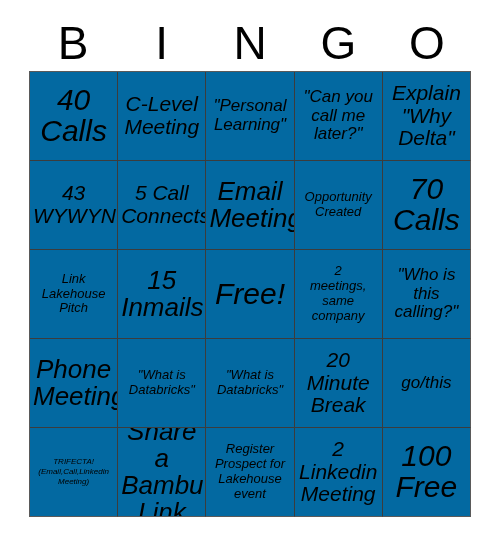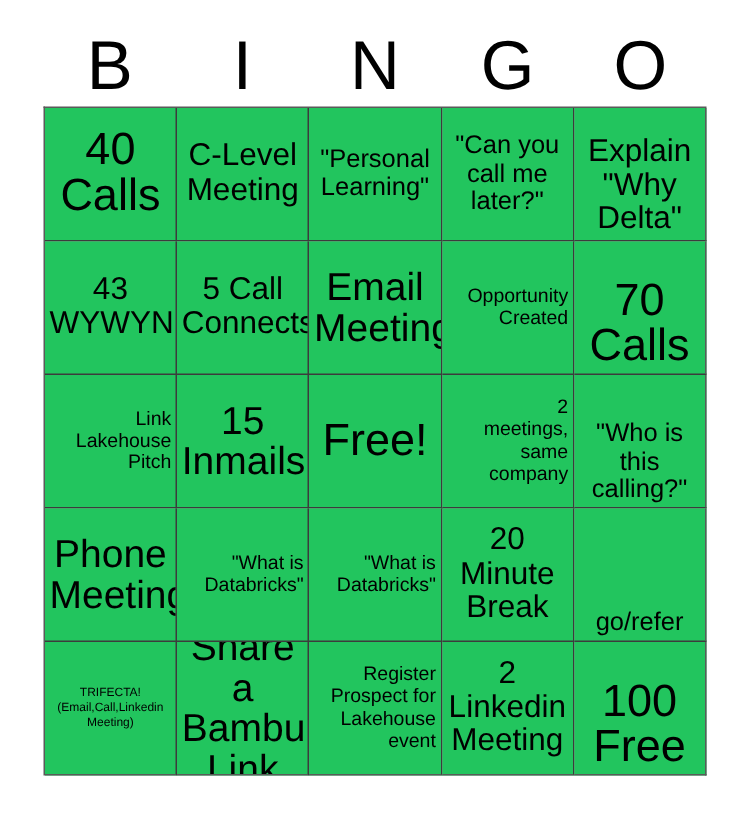--- a/index.html
+++ b/index.html
@@ -65,41 +65,42 @@
   .bingo-cell {
     box-sizing: border-box;
     border-right: 1px solid #3c3c3c;
     border-bottom: 1px solid #3c3c3c;
     display: flex;
     align-items: center;
     justify-content: center;
     text-align: center;
     padding: 2px 3px;
     overflow: hidden;
-    background: #22c55e;
+    background: #0369a1;
+    font-style: italic;
   }
 
   .cell-text {
     display: block;
     width: 100%;
     line-height: 1.06;
     white-space: pre-line;
     word-break: normal;
   }
 
   
   .fs-xxl .cell-text { font-size: 30px; line-height: 1.02; }
   .fs-xl  .cell-text { font-size: 26px; line-height: 1.04; }
   .fs-lg  .cell-text { font-size: 21px; line-height: 1.08; }
   .fs-md  .cell-text { font-size: 17px; line-height: 1.1; }
-  .fs-sm  .cell-text { font-size: 13px; line-height: 1.15; text-align: right; }
+  .fs-sm  .cell-text { font-size: 13px; line-height: 1.15; }
   .fs-xxs .cell-text { font-size: 8px;  line-height: 1.22; }
 
   
-  .bingo-cell:nth-child(5n) { border-right: 1px solid #5a5a5a; align-items: flex-end; }
+  .bingo-cell:nth-child(5n) { border-right: 1px solid #5a5a5a; }
   .bingo-cell:nth-child(n+21) { border-bottom: 1px solid #5a5a5a; }
 </style>
 </head>
 <body>
 
 <div id="card">
 
   <div id="bingo-header">
     <div class="header-letter">B</div>
     <div class="header-letter">I</div>
@@ -189,21 +190,21 @@
     <div class="bingo-cell fs-sm">
         <span class="cell-text">"What is
 Databricks"</span>
       </div>
     <div class="bingo-cell fs-lg">
         <span class="cell-text">20
 Minute
 Break</span>
       </div>
     <div class="bingo-cell fs-md">
-        <span class="cell-text">go/refer</span>
+        <span class="cell-text">go/this</span>
       </div>
 
     <div class="bingo-cell fs-xxs">
         <span class="cell-text">TRIFECTA!
 (Email,Call,Linkedin
 Meeting)</span>
       </div>
     <div class="bingo-cell fs-xl">
         <span class="cell-text">Share a
 Bambu

